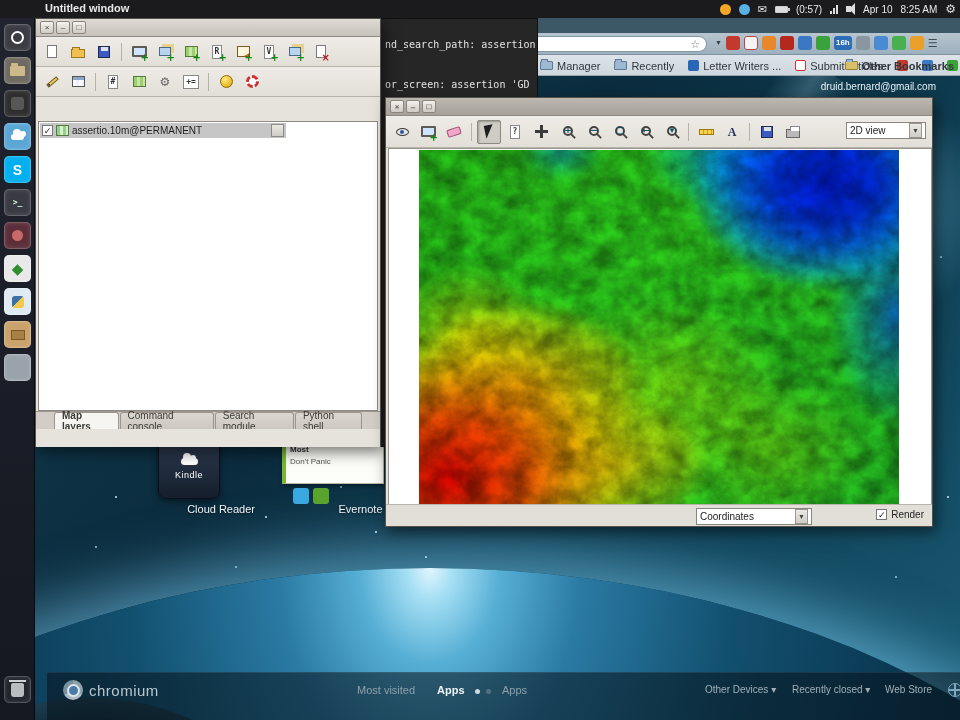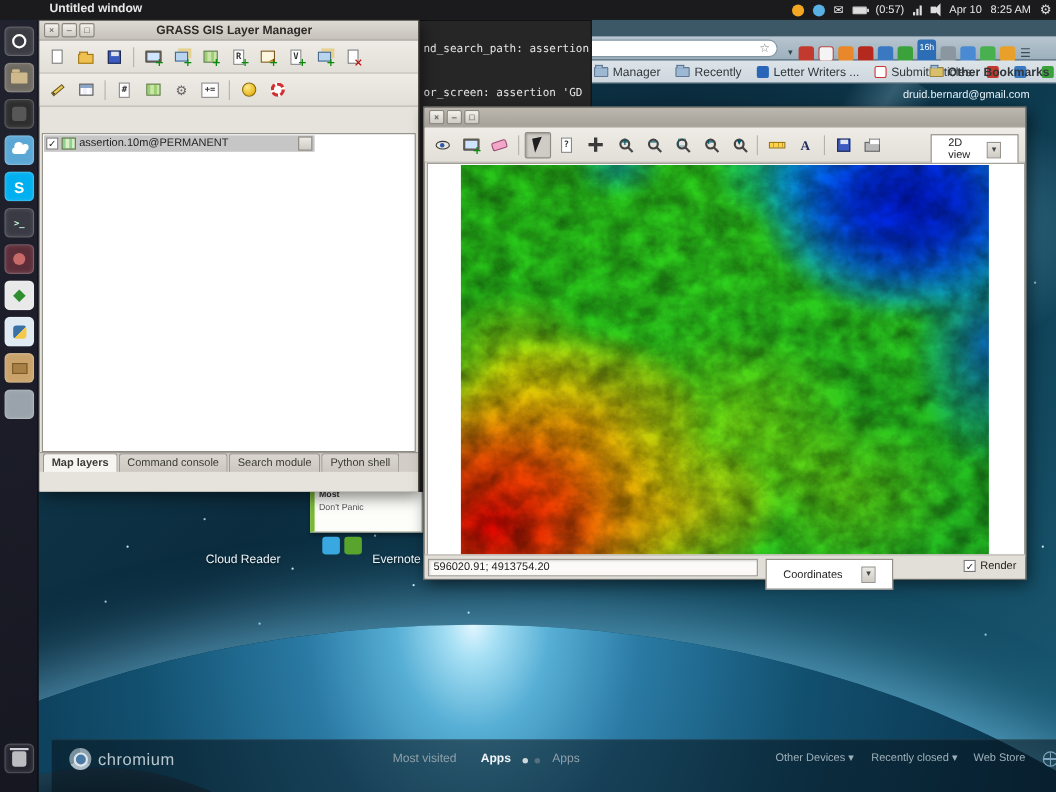--- a/index.html
+++ b/index.html
@@ -105,21 +105,21 @@
   .tab-arrow{width:13px;height:13px;font-size:7px;line-height:12px;text-align:center;color:#555;
     background:linear-gradient(#f0eee9,#d5d1ca);border:1px solid #9a968f;border-radius:2px}
   #lm-list{position:absolute;left:2px;right:2px;top:102px;height:290px;background:#fff;border:1px solid #8f8b84}
   .layer-row{position:absolute;left:1px;top:1px;width:246px;height:15px;background:#c6c6c6;
     display:flex;align-items:center;gap:3px;padding:0 2px;font-size:10px;color:#1e1e1e}
   .cb{width:11px;height:11px;background:#fff;border:1px solid #777;font-size:9px;line-height:10px;text-align:center;color:#222;flex:0 0 auto}
   .ricon{width:13px;height:11px;border:1px solid #567a3c;flex:0 0 auto;
     background:linear-gradient(90deg,#8fd18f 50%,#d9eec9 50%);background-size:6px 100%}
   .row-btn{margin-left:auto;width:13px;height:13px;background:linear-gradient(#eceae5,#cfccc5);border:1px solid #8d8a83}
   #lm-bottomtabs{position:absolute;left:0;right:0;top:392px;height:18px;background:#d2cec7;
-    border-top:1px solid #9a968f;display:flex;align-items:flex-end;padding:0 3px;gap:1px}
+    border-top:1px solid #9a968f;display:flex;align-items:flex-end;padding:0 18px;gap:1px}
   .lm-tab{height:17px;font-size:10px;color:#3c3a36;display:flex;align-items:center;padding:0 7px;
     border:1px solid #9a968f;border-bottom:none;border-radius:3px 3px 0 0;background:linear-gradient(#dbd7d0,#ccc8c1)}
   .lm-tab.active{background:#f7f5f1;font-weight:bold}
   #lm-status{position:absolute;left:0;right:0;top:410px;height:18px;background:#e6e3dd}
 
   
   #term{position:absolute;left:380px;top:18px;width:158px;height:429px;background:#262626;z-index:20;
     font-family:"DejaVu Sans Mono","Liberation Mono",monospace;font-size:10px;color:#e4e4e4;border:1px solid #111}
   #term .tl1{position:absolute;left:4px;top:20px;white-space:nowrap}
   #term .tl2{position:absolute;left:4px;top:60px;white-space:nowrap}
@@ -140,39 +140,39 @@
       radial-gradient(130px 90px  at 200px 325px, rgba(255,170,0,.75) 0%, rgba(255,230,0,.35) 60%, rgba(0,0,0,0) 80%),
       radial-gradient(110px 90px  at 60px 195px,  rgba(255,235,0,.65) 0%, rgba(0,0,0,0) 75%),
       radial-gradient(160px 120px at 260px 250px, rgba(230,255,0,.4) 0%, rgba(0,0,0,0) 75%),
       radial-gradient(140px 100px at 360px 310px, rgba(190,240,0,.35) 0%, rgba(0,0,0,0) 75%),
       linear-gradient(115deg,#26c418 0%,#2dd01c 45%,#22bb22 100%)}
   #raster svg.noise{position:absolute;left:0;top:0;opacity:.45;mix-blend-mode:multiply}
   #md-status{position:absolute;left:0;right:0;bottom:0;height:22px;background:#e2dfd8;border-top:1px solid #b8b4ac;
     display:flex;align-items:center;font-size:10px;color:#222}
   .coordbox{position:absolute;left:3px;top:3px;width:300px;height:16px;background:#fbfaf8;
     border:1px solid #9a968f;box-shadow:inset 1px 1px 2px rgba(0,0,0,.15);padding:1px 4px;white-space:nowrap;overflow:hidden}
-  .selbox{height:28px;background:#fff;border:1px solid #8a867e;display:flex;align-items:center;
-    padding:0 15px;font-size:10px;color:#222;gap:1px}
+  .selbox{height:17px;background:#fff;border:1px solid #8a867e;display:flex;align-items:center;
+    padding:0 3px;font-size:10px;color:#222;gap:1px}
   .selbox .arr{margin-left:auto;font-size:7px;color:#444;background:linear-gradient(#eceae5,#cfccc5);
     border:1px solid #9a968f;width:13px;text-align:center;line-height:13px}
   #status-mode{position:absolute;left:310px;top:3px;width:116px}
   #render-wrap{position:absolute;right:8px;top:4px;display:flex;align-items:center;gap:4px}
   #view-select{position:absolute;right:6px;top:6px;width:80px}
 
   
   #browser{position:absolute;left:35px;top:18px;width:925px;height:702px;z-index:1;background:#0d3246}
   #tabstrip{position:absolute;left:0;top:0;width:925px;height:15px;background:#3c5866}
   #btoolbar{position:absolute;left:0;top:15px;width:925px;height:22px;
     background:linear-gradient(#b7c5cf,#9db0bd);border-bottom:1px solid #7e929f}
   #omnibox{position:absolute;left:458px;top:3px;width:214px;height:16px;background:#fff;
     border-radius:8px;border:1px solid #8296a2;display:flex;align-items:center;padding:0 6px}
   #omnibox .star{margin-left:auto;color:#888;font-size:11px;line-height:11px}
   .extrow{position:absolute;left:680px;top:3px;display:flex;align-items:center;gap:4px}
   .ext{width:14px;height:14px;border-radius:3px}
-  .ext16{height:26px;border-radius:3px;background:#2d6db5;color:#fff;font-size:8px;line-height:14px;padding:0 2px;font-weight:normal}
+  .ext16{height:14px;border-radius:3px;background:#2d6db5;color:#fff;font-size:8px;line-height:14px;padding:0 2px;font-weight:bold}
   #bmbar{position:absolute;left:0;top:37px;width:925px;height:21px;
     background:linear-gradient(#dde4e9,#cdd7dd);border-bottom:1px solid #9aa7ae;font-size:11px;color:#30373c}
   .bm-items{position:absolute;left:505px;top:0;height:21px;display:flex;align-items:center;gap:14px;white-space:nowrap}
   .bm{display:flex;align-items:center;gap:4px}
   .fav{width:11px;height:11px;border-radius:2px;flex:0 0 auto}
   .bm-fold{width:13px;height:9px;background:#9db8d2;border:1px solid #5f7893;border-radius:1px;position:relative}
   .bm-fold::before{content:"";position:absolute;top:-3px;left:0;width:5px;height:2px;background:#9db8d2;border:1px solid #5f7893;border-bottom:none}
   #other-bm{position:absolute;right:6px;top:0;height:21px;display:flex;align-items:center;gap:4px;font-weight:bold}
   #content{position:absolute;left:0;top:58px;width:925px;height:644px;overflow:hidden;
     background:linear-gradient(135deg,#133f52 0%,#0b2c3e 38%,#0f4156 68%,#1a5a74 100%)}
@@ -275,20 +275,24 @@
 
     <div id="content">
       <div class="swirl"></div>
       <div class="beam"></div>
       <div id="stars"></div>
       <div id="planet"></div>
       <div id="moon"></div>
 
       <div id="signed-in">druid.bernard@gmail.com</div>
 
+      <div id="kindle-tile">
+        <span class="cloud"></span>
+        <span class="ktext">Kindle</span>
+      </div>
       <div class="app-label" style="left:88px;top:427px;width:132px">Cloud Reader</div>
 
       <div id="note">
         <div class="nt-title">Most</div>
         <div>Don't Panic</div>
       </div>
       <span class="note-ic" style="left:258px;top:412px;background:#3aa8e0"></span>
       <span class="note-ic" style="left:278px;top:412px;background:#58a42c"></span>
       <div class="app-label" style="left:233px;top:427px;width:140px">Evernote Web</div>
 
@@ -317,21 +321,20 @@
     <div class="tl2">or_screen: assertion 'GD</div>
   </div>
 
   <div class="window" id="lm">
     <div class="tbar tbar-light">
       <span class="wbtns">
         <span class="wbtn">×</span>
         <span class="wbtn">–</span>
         <span class="wbtn">□</span>
       </span>
-      <span class="ttl">GRASS GIS Layer Manager</span>
       <span style="width:40px"></span>
     </div>
 
     <div class="toolbar" id="lm-tb1">
       <span class="tbi">
           <span class="i-page"></span>
         </span>
       <span class="tbi">
           <span class="i-folder"></span>
         </span>
@@ -392,21 +395,21 @@
       <span class="tbi">
           <span class="i-ring"></span>
         </span>
     </div>
 
 
     <div id="lm-list">
       <div class="layer-row">
         <span class="cb">✓</span>
         <span class="ricon"></span>
-        <span>assertion.10m@PERMANENT</span>
+        <span>assertio.10m@PERMANENT</span>
         <span class="row-btn"></span>
       </div>
     </div>
 
     <div id="lm-bottomtabs">
       <span class="lm-tab active">Map layers</span>
       <span class="lm-tab">Command console</span>
       <span class="lm-tab">Search module</span>
       <span class="lm-tab">Python shell</span>
     </div>
@@ -497,21 +500,20 @@
               <feTurbulence type="fractalNoise" baseFrequency="0.045 0.05" numOctaves="5" seed="11"></feTurbulence>
               <feColorMatrix type="matrix" values="0 0 0 0 0  0 0 0 0 0  0 0 0 0 0  0.9 0.9 0.9 0 -0.9"></feColorMatrix>
             </filter>
           </defs>
           <rect width="480" height="354" filter="url(#terr)"></rect>
         </svg>
       </div>
     </div>
 
     <div id="md-status">
-      <div class="coordbox">596020.91; 4913754.20</div>
       <div class="selbox" id="status-mode">
         <span>Coordinates</span>
         <span class="arr">▼</span>
       </div>
       <div id="render-wrap">
         <span class="cb">✓</span>
         <span>Render</span>
       </div>
     </div>
   </div>

